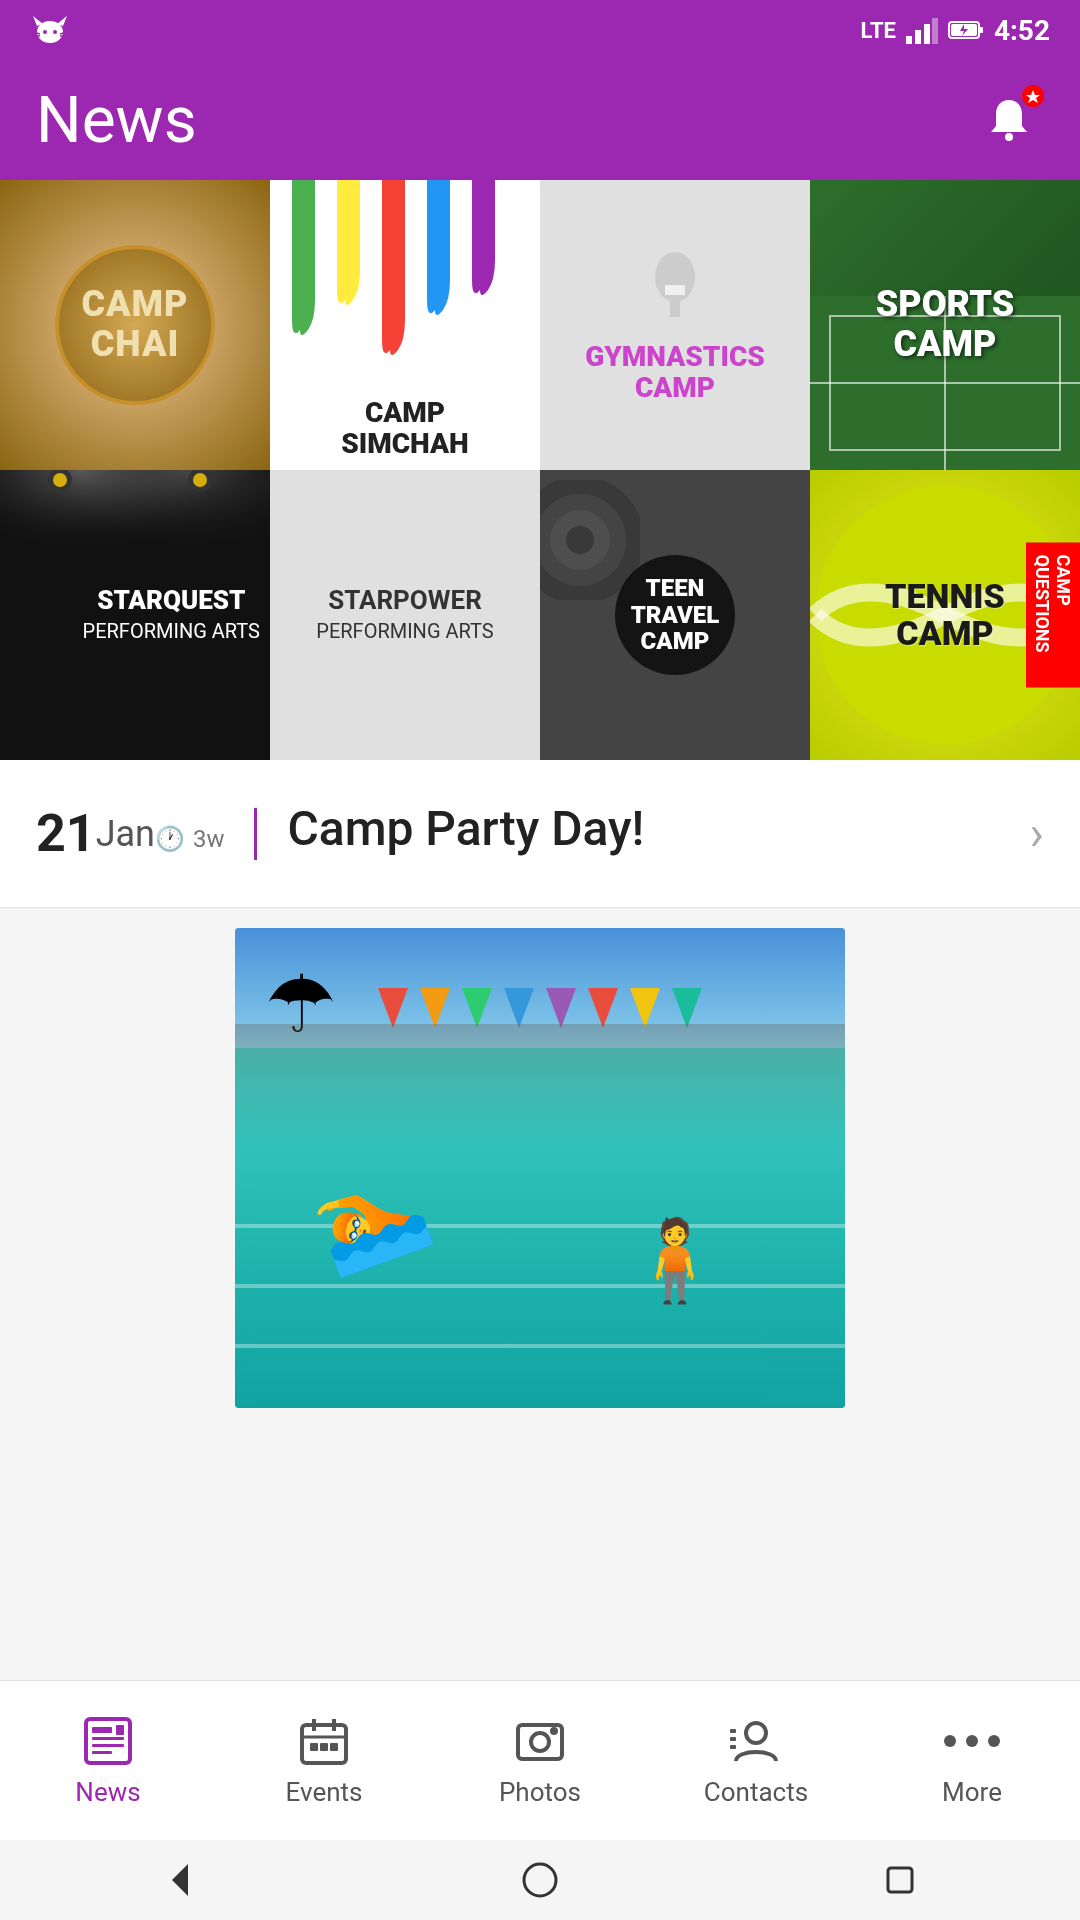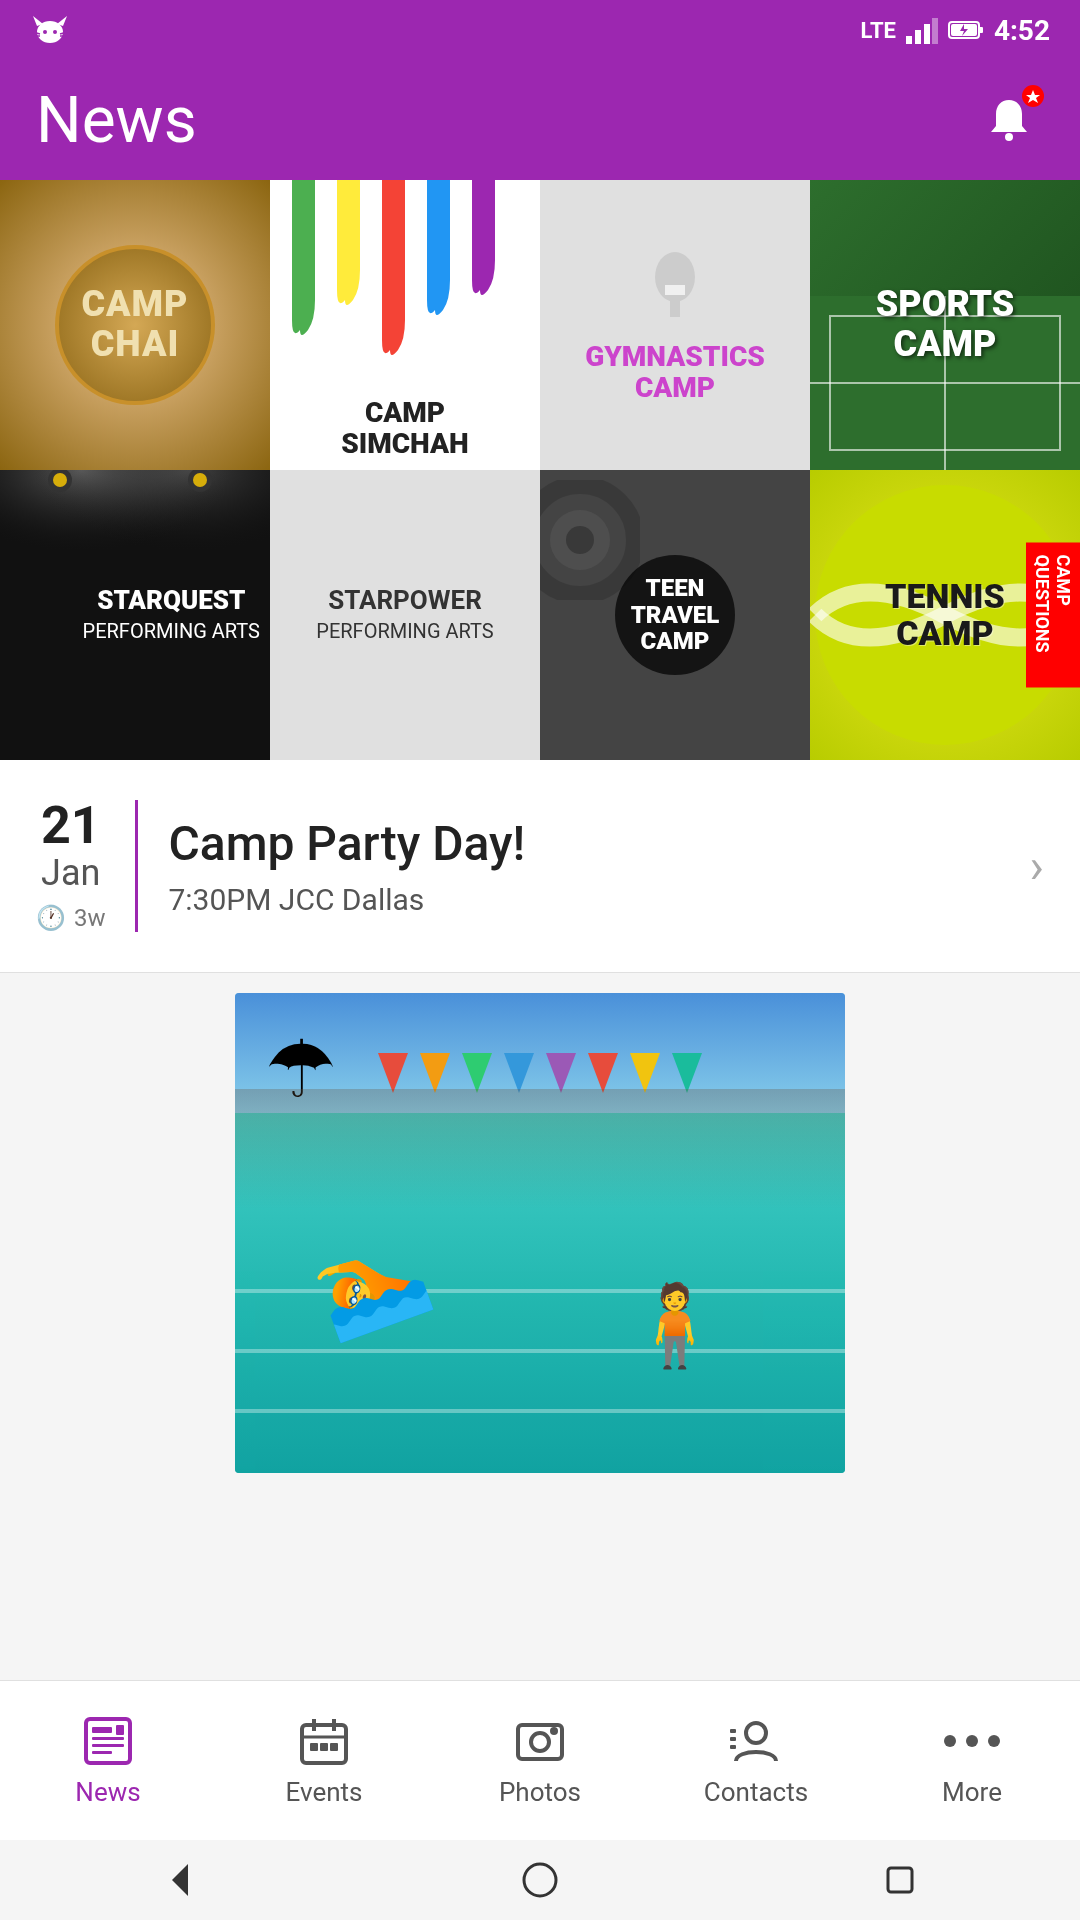--- a/index.html
+++ b/index.html
@@ -153,21 +153,21 @@
     .event-card {
       background: white;
       padding: 40px 36px 40px 36px;
       display: flex;
       align-items: center;
       gap: 30px;
       border-bottom: 1px solid #e0e0e0;
     }
     .event-date {
       display: flex;
-      flex-direction: column;
+      flex-direction: row;
       align-items: center;
       min-width: 90px;
       border-right: 3px solid #9c27b0;
       padding-right: 30px;
     }
     .event-date .day {
       font-size: 52px;
       font-weight: 700;
       color: #222;
       line-height: 1;
@@ -532,21 +532,20 @@
   <div class="event-date">
     <span class="day">21</span>
     <span class="month">Jan</span>
     <div class="age-info">
       <span class="clock-icon">🕐</span>
       <span class="age-text">3w</span>
     </div>
   </div>
   <div class="event-info">
     <div class="event-title">Camp Party Day!</div>
-    <div class="event-location">7:30PM JCC Dallas</div>
   </div>
   <span class="event-arrow">›</span>
 </div>
 
 <div class="pool-image-container">
   <div class="pool-image">
 
     <div class="pool-bg-top"></div>
 
     <div class="pool-flags">

